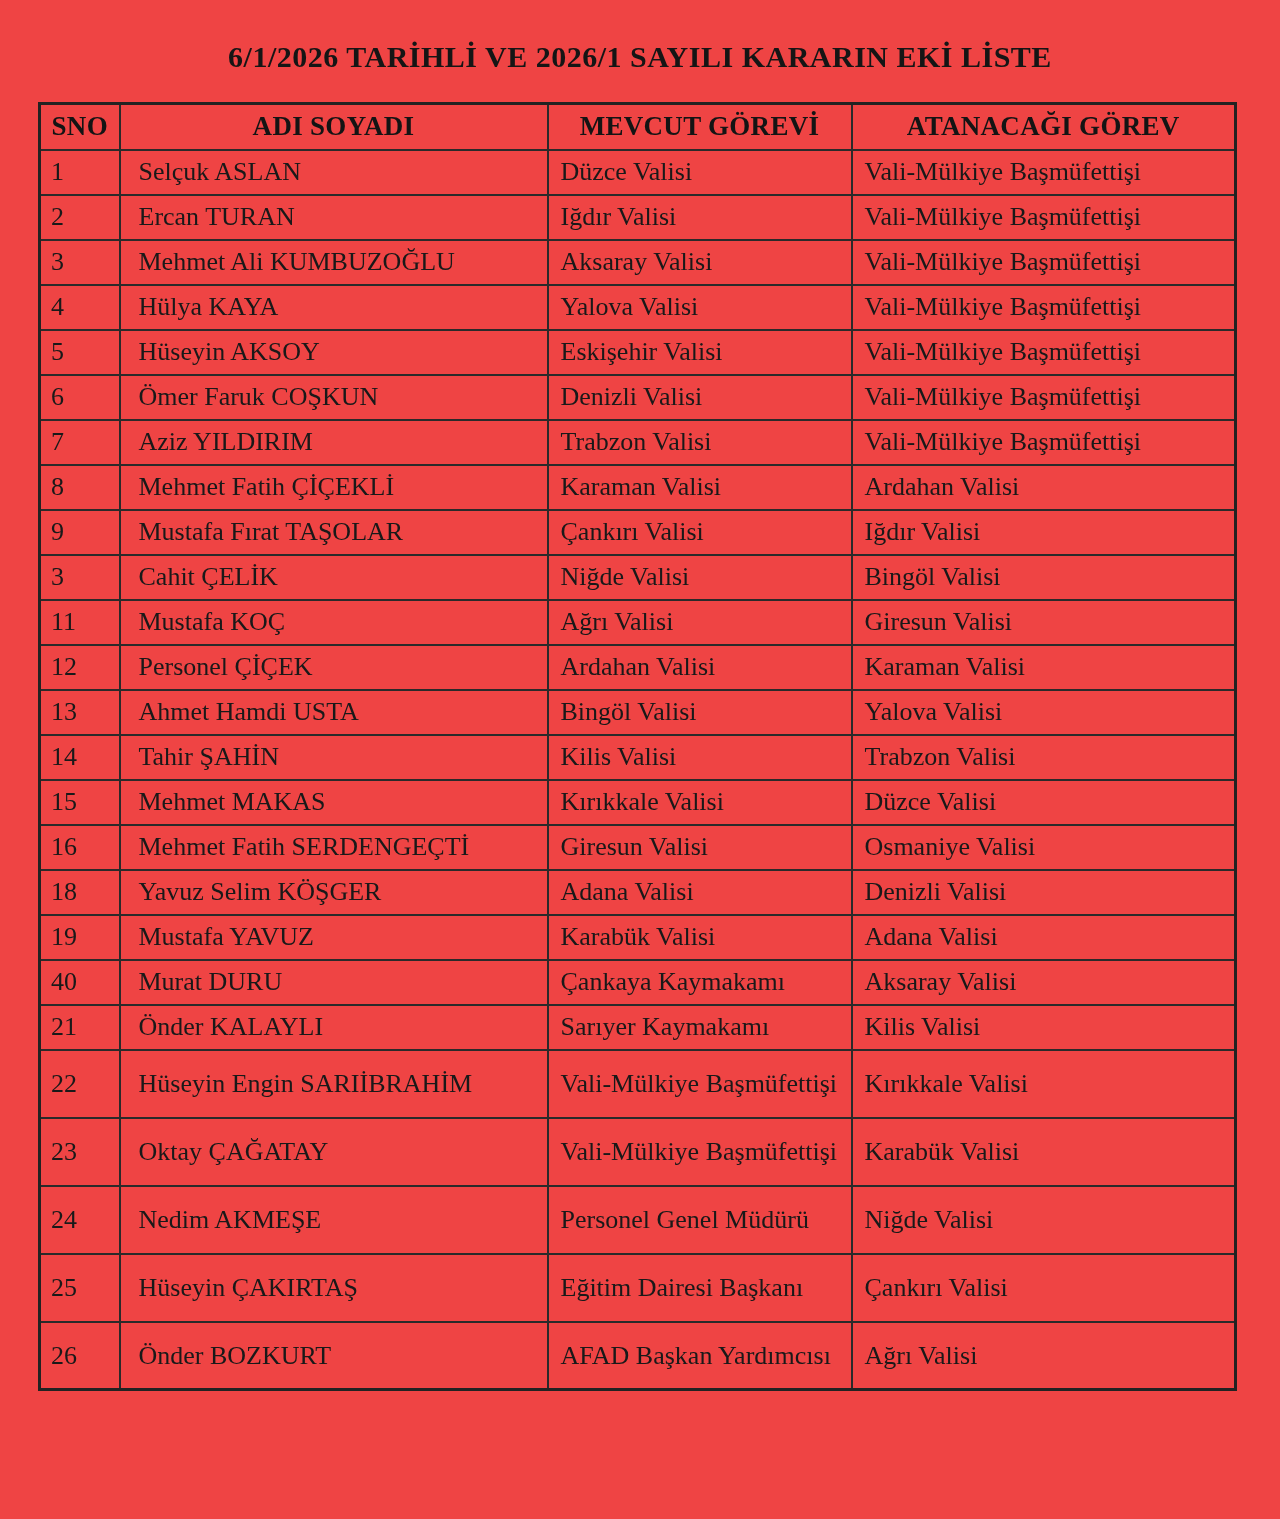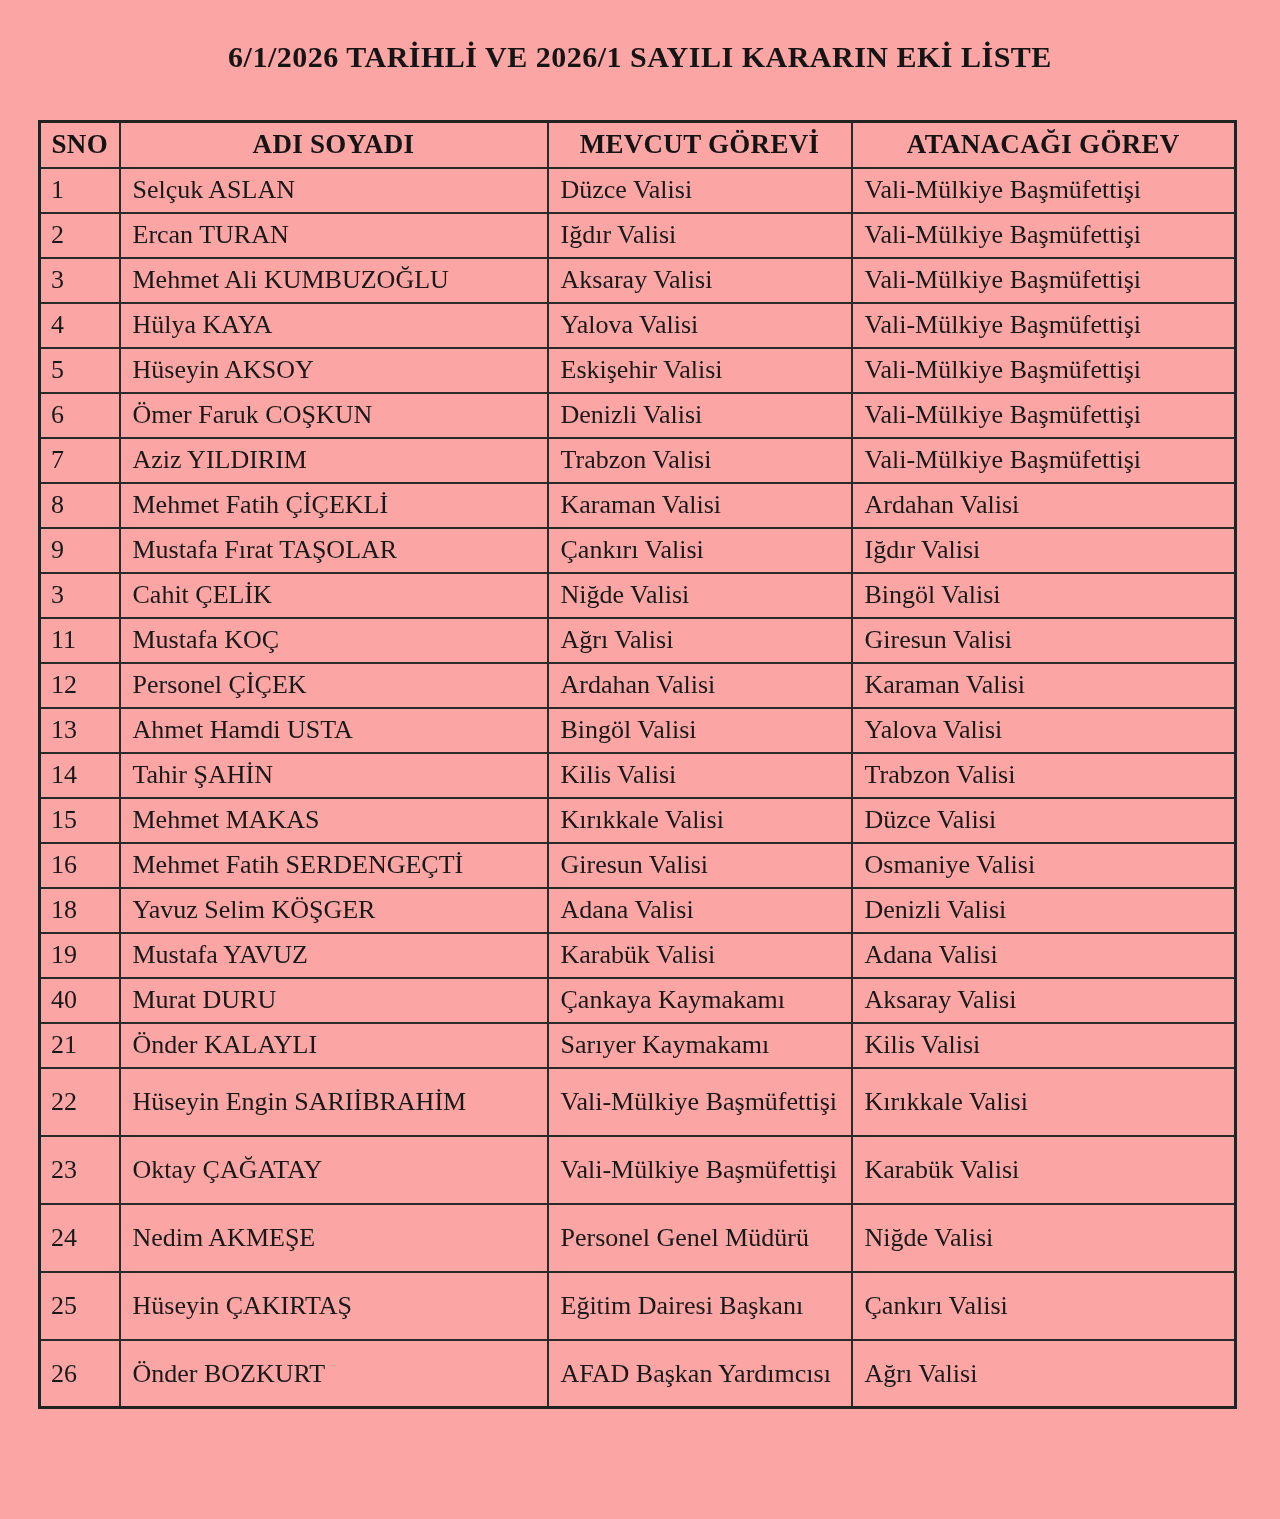--- a/index.html
+++ b/index.html
@@ -6,38 +6,38 @@
   html, body {
     width: 1280px;
     background: #ffffff;
     font-family: "Liberation Serif", "DejaVu Serif", serif;
     color: #111111;
   }
   .page {
     position: relative;
     width: 1280px;
     height: 1519px;
-    background: #fca5a5;
+    background: #ef4444;
     overflow: hidden;
   }
   .doc-title {
     position: absolute;
     top: 40px;
     left: 0;
     width: 100%;
     text-align: center;
     font-size: 30px;
     font-weight: bold;
     letter-spacing: 0.5px;
     color: #151515;
   }
   table.appointments {
     position: absolute;
     left: 38px;
-    top: 120px;
+    top: 102px;
     width: 1196px;
     border-collapse: collapse;
     table-layout: fixed;
     border: 3px solid #222222;
   }
   col.c1 { width: 80px; }
   col.c2 { width: 428px; }
   col.c3 { width: 304px; }
   col.c4 { width: 384px; }
   th, td {
@@ -56,21 +56,21 @@
   }
   tbody tr { height: 45px; }
   tbody tr.tall { height: 68px; }
   td {
     font-size: 26px;
     line-height: 1.12;
     padding: 2px 10px 2px 12px;
     color: #191919;
   }
   td.c-sno { padding-left: 10px; }
-  td.c-name { padding-left: 12px; }
+  td.c-name { padding-left: 18px; }
   td.c-current { padding-left: 12px; }
   td.c-assigned { padding-left: 12px; }
 </style>
 </head>
 <body>
 
 <div class="page">
 
   <div class="doc-title">6/1/2026 TARİHLİ VE 2026/1 SAYILI KARARIN EKİ LİSTE</div>
 

